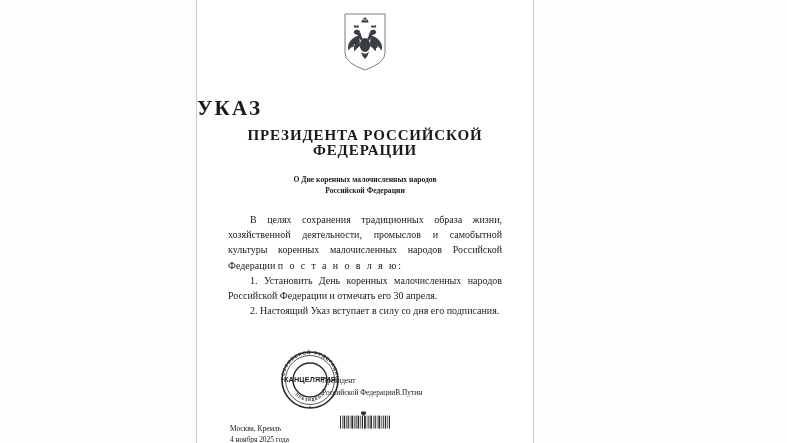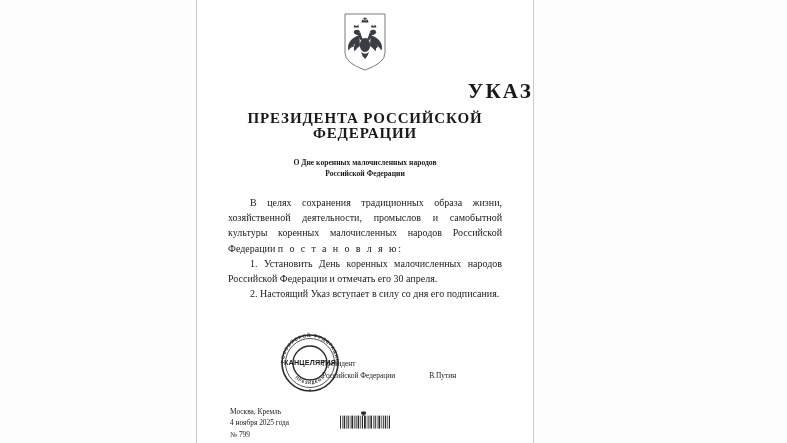--- a/index.html
+++ b/index.html
@@ -46,25 +46,25 @@
 
   
   .emblem-wrap {
     text-align: center;
     padding-top: 13px;
   }
   .emblem-wrap svg { display: inline-block; }
 
   
   .doc-title {
-    text-align: right;
+    text-align: left;
     font-size: 21px;
     font-weight: bold;
     letter-spacing: 2.2px;
-    margin-top: 6px;
+    margin-top: 23px;
     line-height: 1;
   }
   .doc-subtitle {
     text-align: center;
     font-size: 15px;
     font-weight: bold;
     letter-spacing: 0.85px;
     margin-top: 9px;
     line-height: 1;
   }
@@ -99,21 +99,21 @@
     margin-top: 27px;
     height: 78px;
   }
   .signature-lines {
     position: absolute;
     left: 125px;
     top: 30px;
     font-size: 7.4px;
     line-height: 1.55;
   }
-  .sig-name { margin-left: 34px; }
+  .sig-name { }
 
   
   .office-stamp {
     position: absolute;
     left: 78px;
     top: 0px;
     width: 70px;
     height: 70px;
   }
   .office-stamp svg { display: block; }

